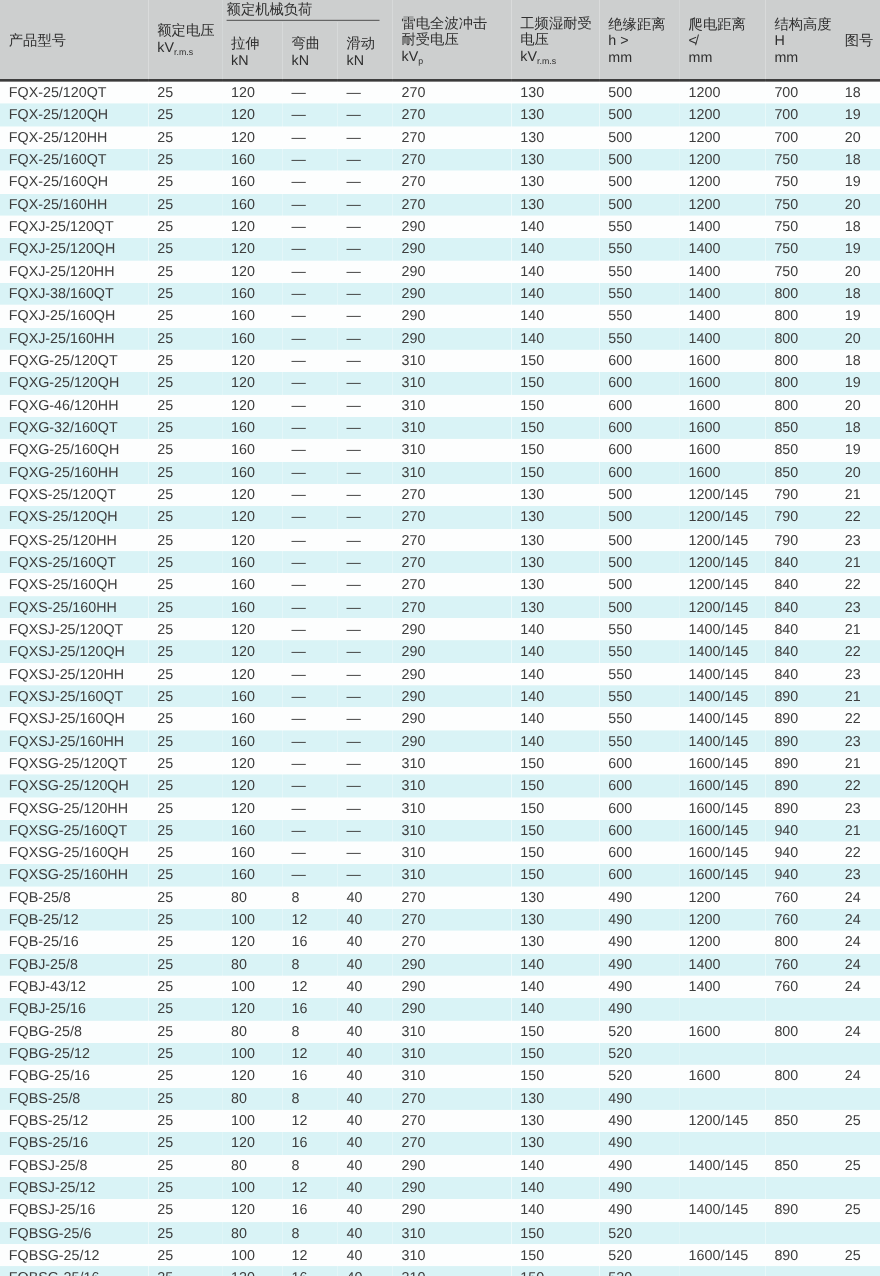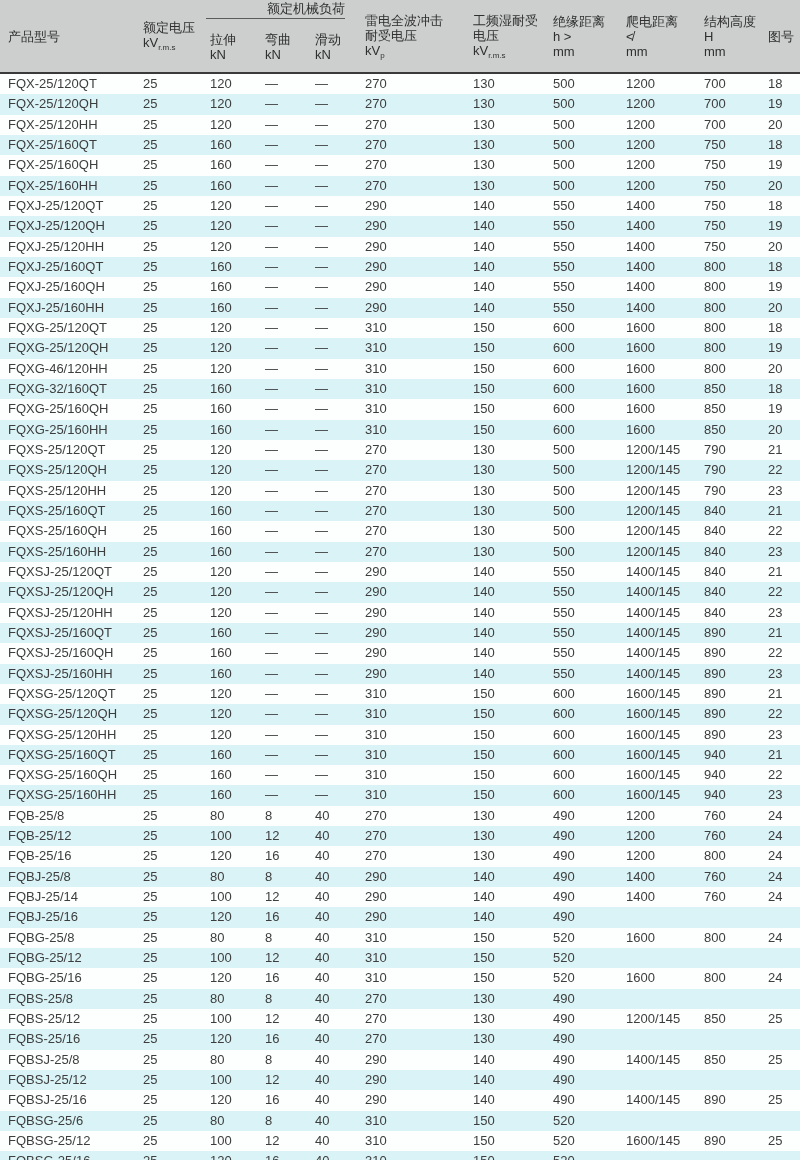--- a/index.html
+++ b/index.html
@@ -34,21 +34,21 @@
     font-size: 13px;
     line-height: 15px;
     white-space: nowrap;
     overflow: visible;
   }
   thead th.group-head {
     padding: 0;
     vertical-align: bottom;
   }
   thead th.group-head .group-label {
-    text-align: right;
+    text-align: left;
     border-bottom: 1px solid #5a5a5a;
     margin: 0 12px 1px 4px;
     padding-bottom: 2px;
   }
   thead th.sub-head {
     vertical-align: top;
     padding-top: 12px;
   }
   thead tr.border-row th {
     border-bottom: 2px solid #3a3a3a;
@@ -265,21 +265,21 @@
           <td>—</td>
           <td>—</td>
           <td>290</td>
           <td>140</td>
           <td>550</td>
           <td>1400</td>
           <td>750</td>
           <td>20</td>
         </tr>
         <tr>
-          <td>FQXJ-25/160QT</td>
+          <td>FQXJ-38/160QT</td>
           <td>25</td>
           <td>160</td>
           <td>—</td>
           <td>—</td>
           <td>290</td>
           <td>140</td>
           <td>550</td>
           <td>1400</td>
           <td>800</td>
           <td>18</td>
@@ -668,21 +668,21 @@
           <td>8</td>
           <td>40</td>
           <td>290</td>
           <td>140</td>
           <td>490</td>
           <td>1400</td>
           <td>760</td>
           <td>24</td>
         </tr>
         <tr>
-          <td>FQBJ-25/14</td>
+          <td>FQBJ-43/12</td>
           <td>25</td>
           <td>100</td>
           <td>12</td>
           <td>40</td>
           <td>290</td>
           <td>140</td>
           <td>490</td>
           <td>1400</td>
           <td>760</td>
           <td>24</td>

